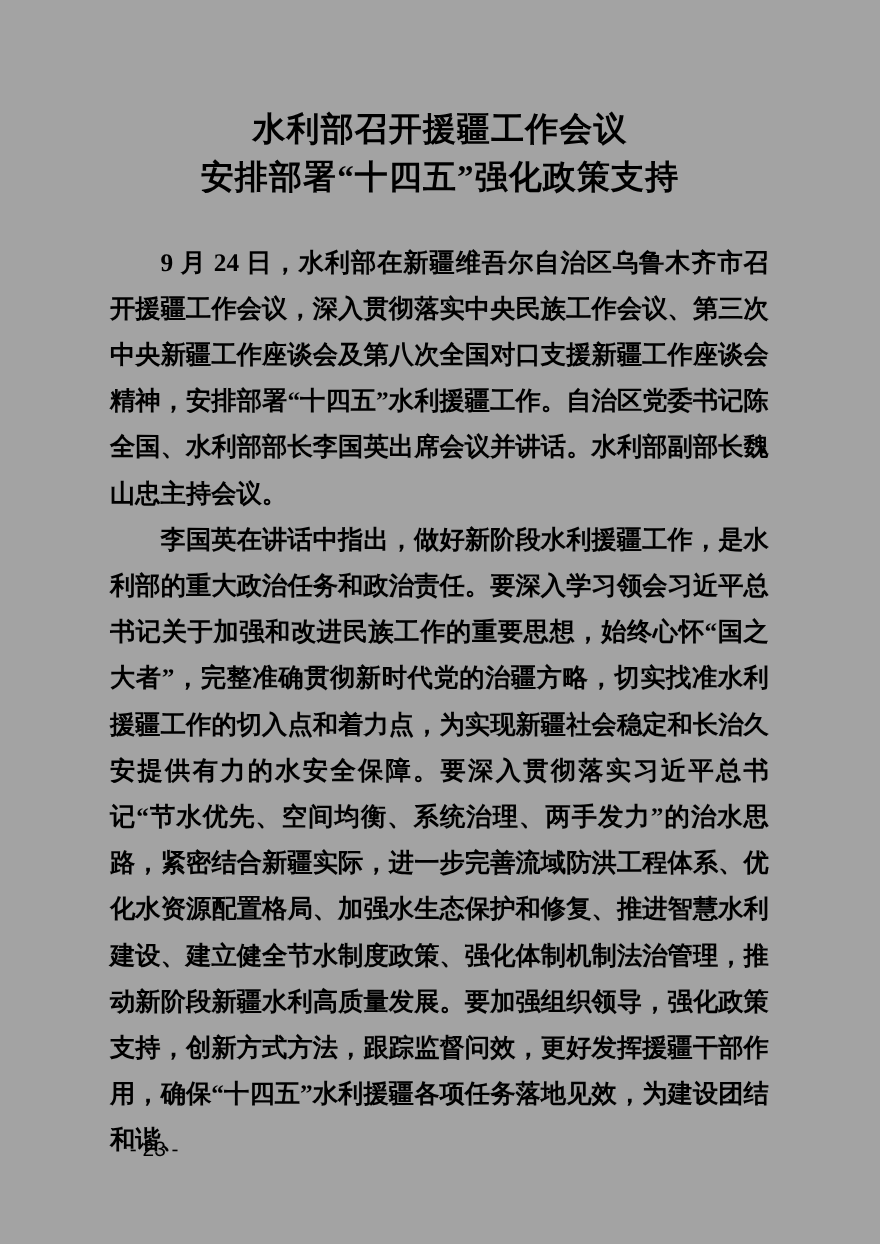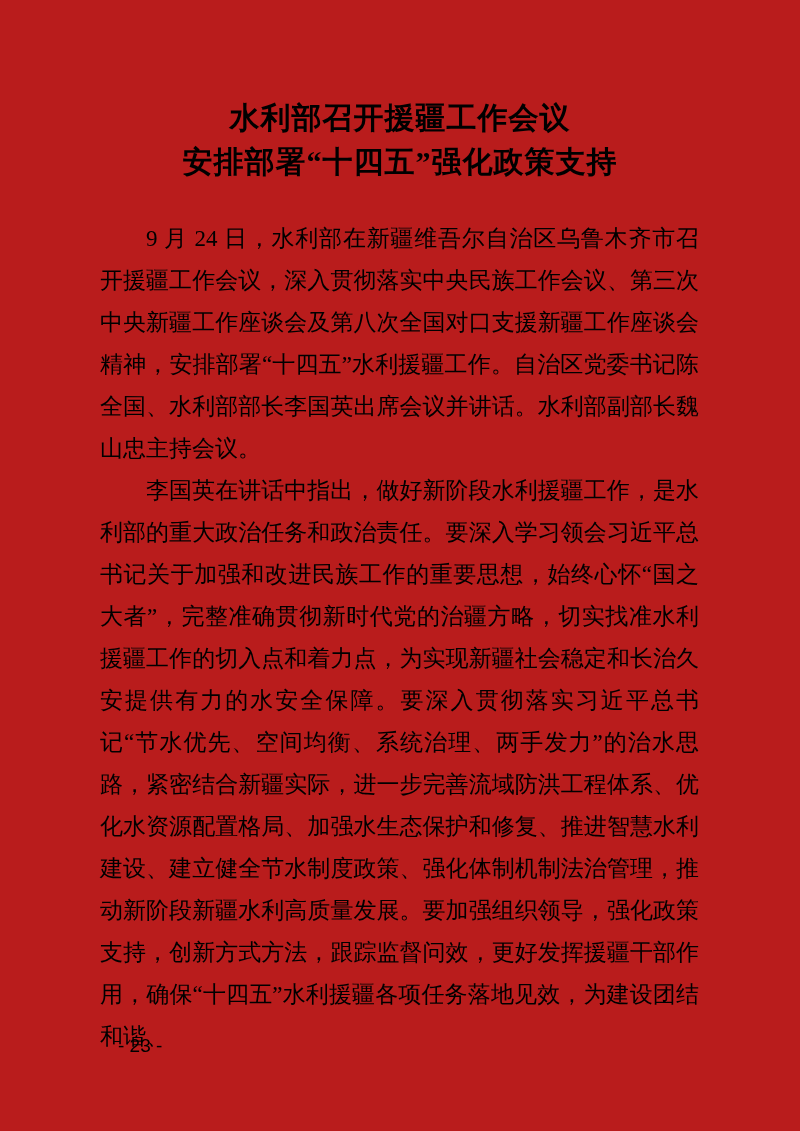--- a/index.html
+++ b/index.html
@@ -4,21 +4,21 @@
 <style>
   html, body {
     margin: 0;
     padding: 0;
     background: #ffffff;
   }
   .page {
     position: relative;
     width: 800px;
     height: 1131px;
-    background: #b91c1c;
+    background: #a3a3a3;
     color: #000000;
     font-family: "Liberation Serif", "DejaVu Serif", serif;
     overflow: hidden;
   }
   .doc-title {
     position: absolute;
     top: 96px;
     left: 0;
     width: 100%;
     margin: 0;
@@ -35,20 +35,21 @@
   .doc-body {
     position: absolute;
     top: 218px;
     left: 100px;
     width: 599px;
     font-size: 23px;
     line-height: 42px;
     text-align: justify;
     text-justify: inter-ideograph;
     color: #000000;
+    font-weight: bold;
   }
   .doc-body p {
     margin: 0;
     padding: 0;
     text-indent: 2em;
     word-break: break-all;
   }
   .page-number {
     position: absolute;
     left: 118px;

